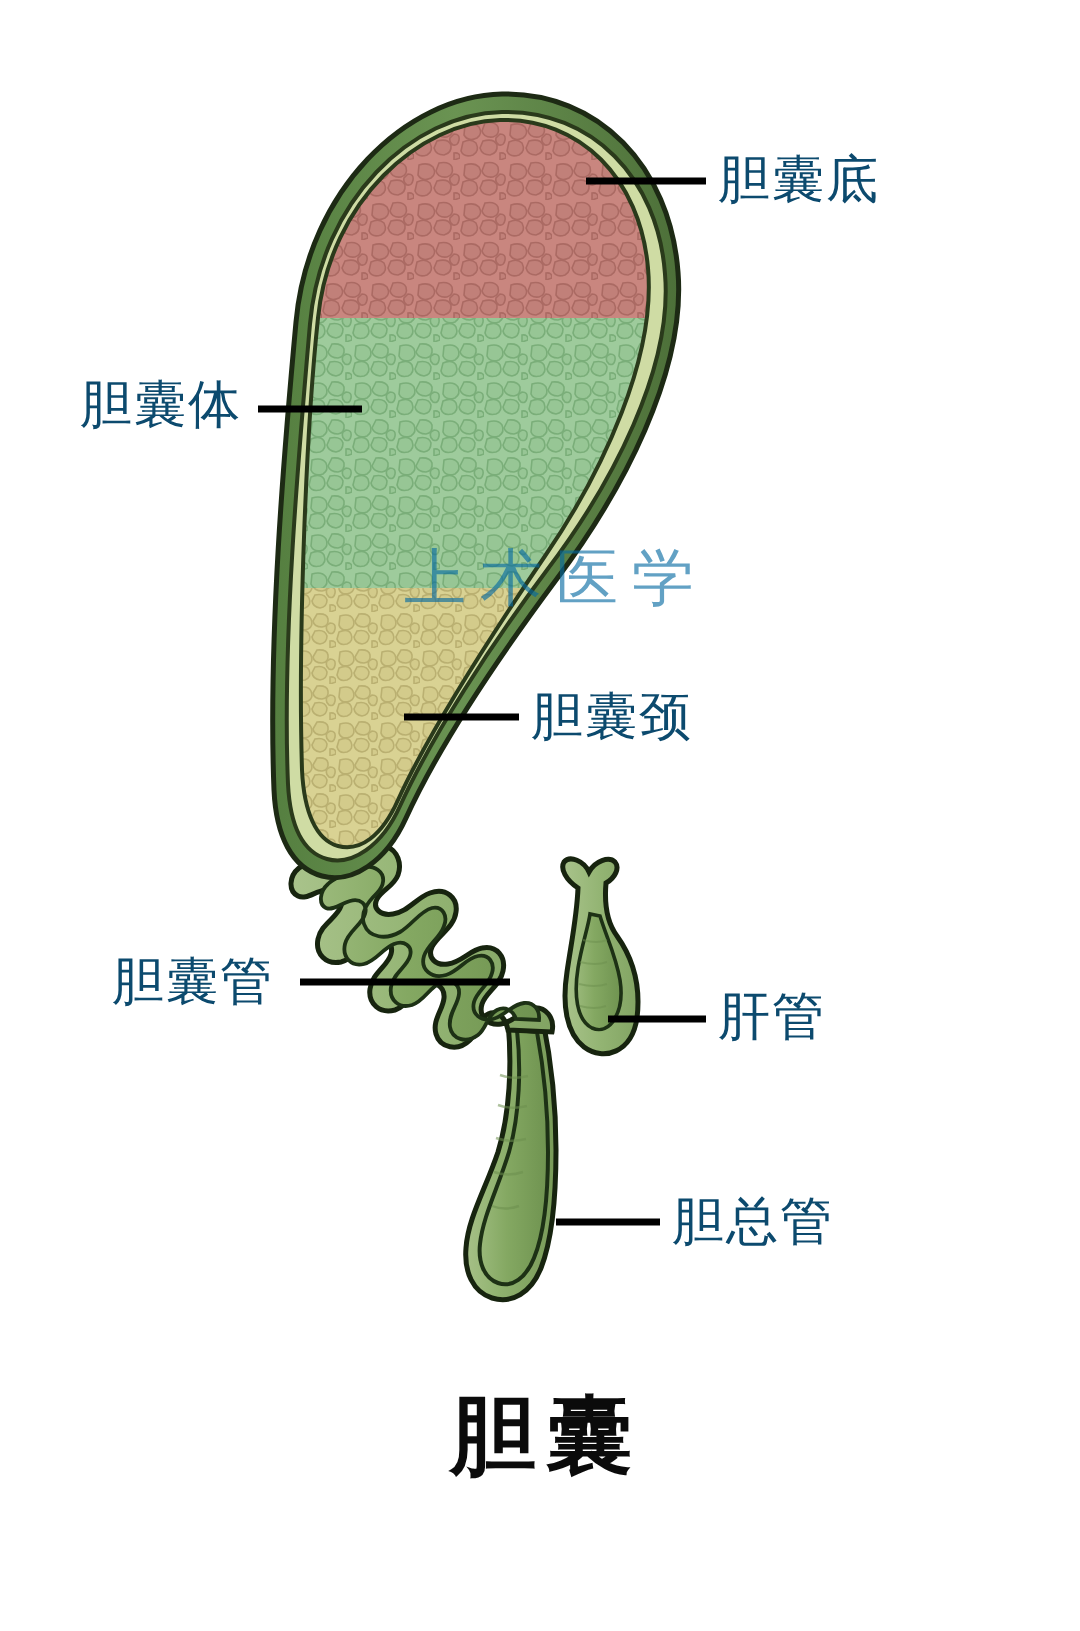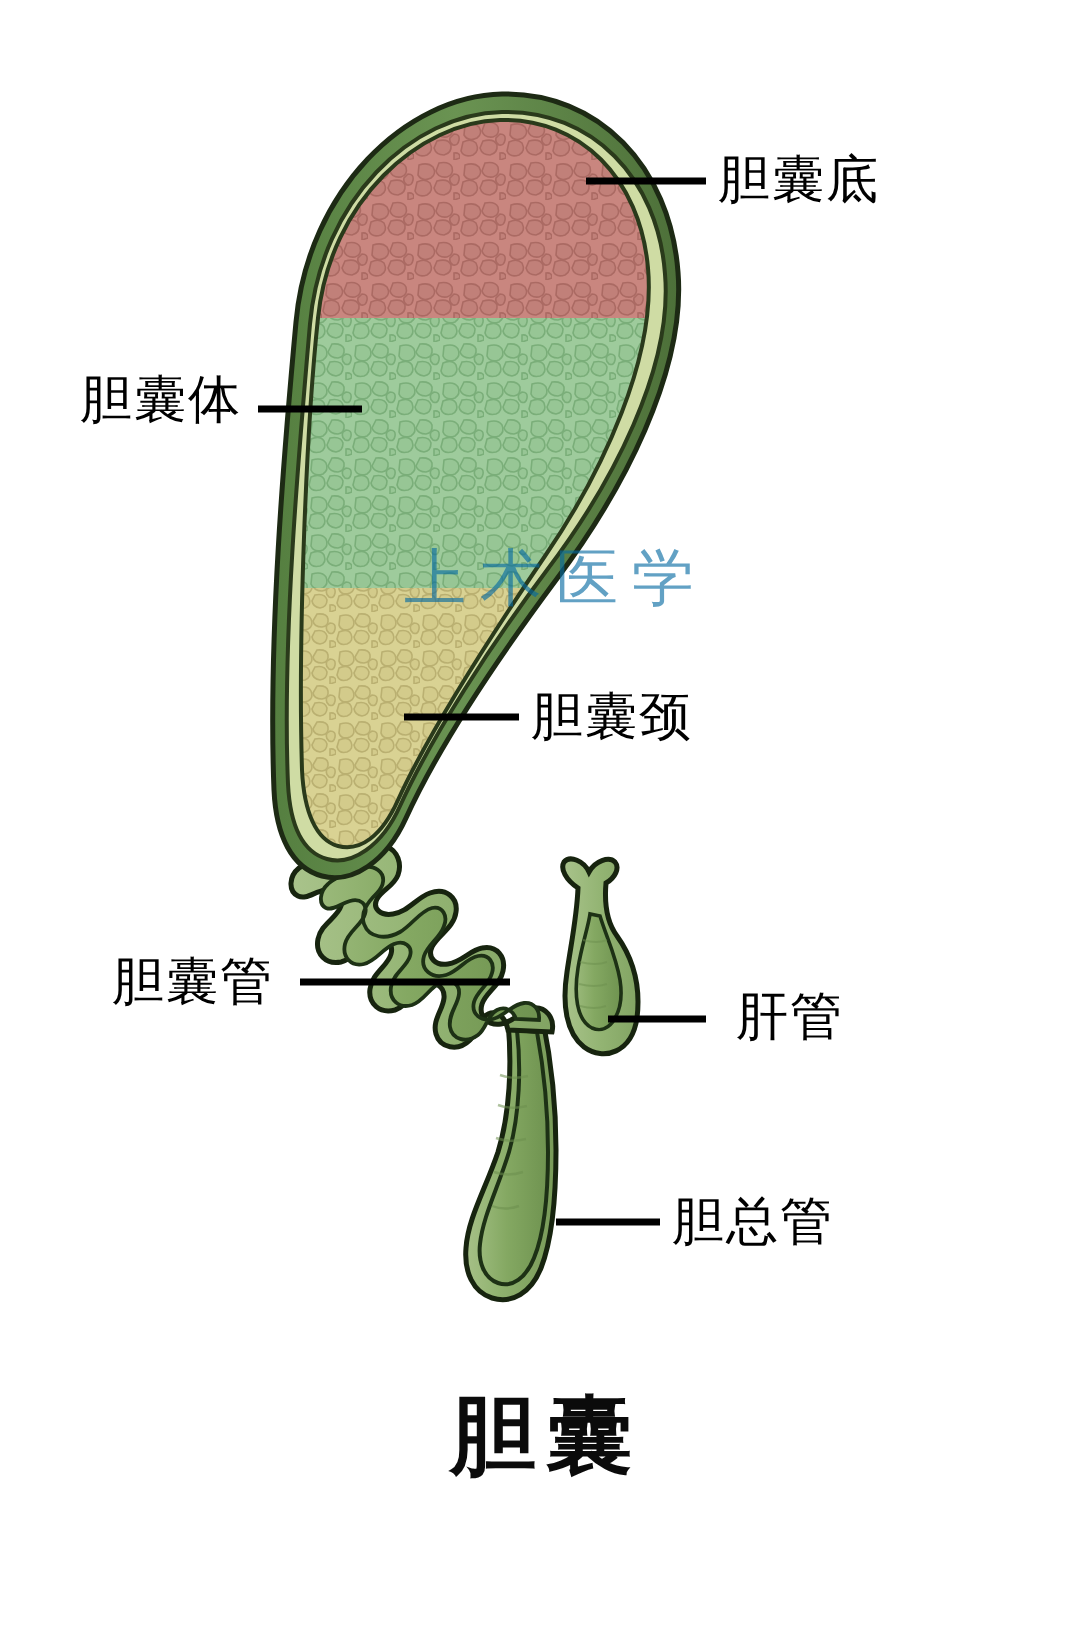--- a/index.html
+++ b/index.html
@@ -16,33 +16,33 @@
     font-family: "Liberation Sans", "DejaVu Sans", sans-serif;
   }
   #figure {
     position: absolute;
     inset: 0;
     width: 1080px;
     height: 1631px;
   }
   .label-text {
     position: absolute;
-    color: #000000;
+    color: #0c4a6e;
     font-size: 52px;
     line-height: 1;
     font-weight: 500;
     letter-spacing: 2px;
     white-space: nowrap;
     font-family: "Liberation Sans", "DejaVu Sans", sans-serif;
   }
   #label-fundus   { left: 718px; top: 153px; }
-  #label-body     { left: 80px;  top: 378px; font-family: Liberation Mono, monospace; }
+  #label-body     { left: 80px;  top: 378px; }
   #label-neck     { left: 531px; top: 690px; text-align: right; }
   #label-cystic   { left: 112px; top: 955px; }
-  #label-hepatic  { left: 718px; top: 990px; margin-left: 18px; }
+  #label-hepatic  { left: 718px; top: 990px; }
   #label-cbd      { left: 672px; top: 1195px; }
 
   #caption {
     position: absolute;
     left: 0;
     right: 0;
     top: 1378px;
     text-align: center;
     color: #0b0b0b;
     font-size: 86px;

